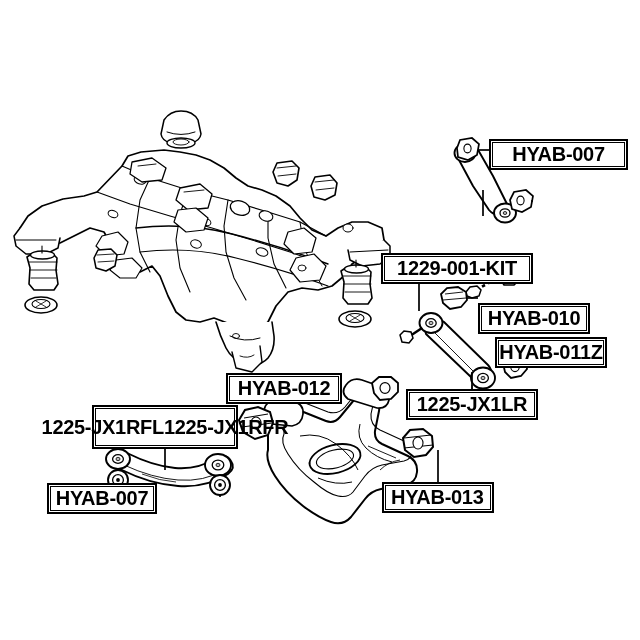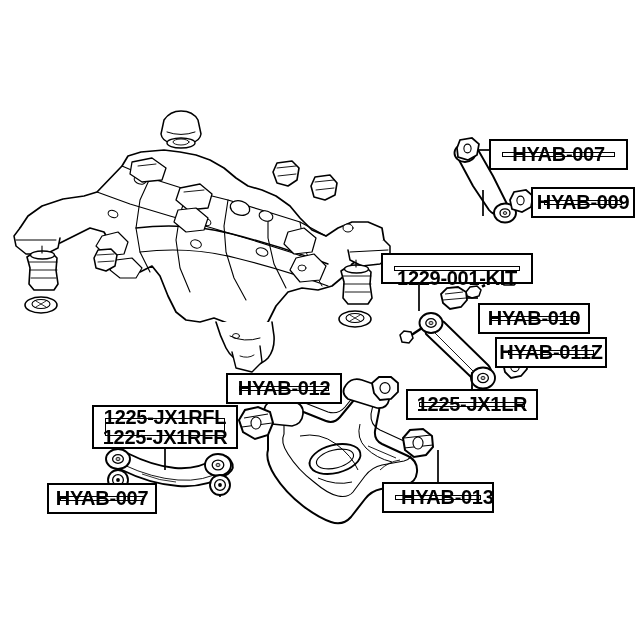--- a/index.html
+++ b/index.html
@@ -7,21 +7,21 @@
   body{width:640px;height:640px;overflow:hidden;
        font-family:"Liberation Sans",sans-serif;}
   #stage{position:relative;width:640px;height:640px;background:#ffffff;}
   #art{position:absolute;left:0;top:0;width:640px;height:640px;}
 
   
   .lbl{
     position:absolute;
     background:#ffffff;
     border:2px solid #000;
-    padding:11px;
+    padding:1px;
     box-sizing:border-box;
     z-index:5;
   }
   .lbl .inner{
     border:1px solid #000;
     padding:1px 5px 2px 5px;
     background:#fff;
     box-sizing:border-box;
   }
   .lbl .t{
@@ -321,25 +321,20 @@
       <path d="M438,450 L438,482"></path>
     </g>
   </svg>
 
   <div class="lbl" style="left:489px;top:139px;width:139px;height:31px;">
     <div class="inner" style="height:100%;display:flex;align-items:center;justify-content:center;">
       <span class="t">HYAB-007</span>
     </div>
   </div>
 
-  <div class="lbl" style="left:531px;top:187px;width:104px;height:31px;">
-    <div class="inner" style="height:100%;display:flex;align-items:center;justify-content:center;">
-      <span class="t">HYAB-009</span>
-    </div>
-  </div>
 
 
   <div class="lbl" style="left:381px;top:253px;width:152px;height:31px;">
     <div class="inner" style="height:100%;display:flex;align-items:flex-start;justify-content:center;">
       <span class="t">1229-001-KIT</span>
     </div>
   </div>
 
   <div class="lbl" style="left:478px;top:303px;width:112px;height:31px;">
     <div class="inner" style="height:100%;display:flex;align-items:center;justify-content:center;">
@@ -359,21 +354,21 @@
     </div>
   </div>
 
   <div class="lbl" style="left:226px;top:373px;width:116px;height:31px;">
     <div class="inner" style="height:100%;display:flex;align-items:center;justify-content:center;">
       <span class="t">HYAB-012</span>
     </div>
   </div>
 
   <div class="lbl two" style="left:92px;top:405px;width:146px;height:44px;">
-    <div class="inner" style="height:100%;display:flex;flex-direction:column;align-items:center;justify-content:center;">
+    <div class="inner" style="height:100%;display:flex;flex-direction:row;align-items:center;justify-content:center;">
       <span class="t">1225-JX1RFL</span>
       <span class="t">1225-JX1RFR</span>
     </div>
   </div>
 
   <div class="lbl" style="left:47px;top:483px;width:110px;height:31px;">
     <div class="inner" style="height:100%;display:flex;align-items:center;justify-content:center;">
       <span class="t">HYAB-007</span>
     </div>
   </div>

